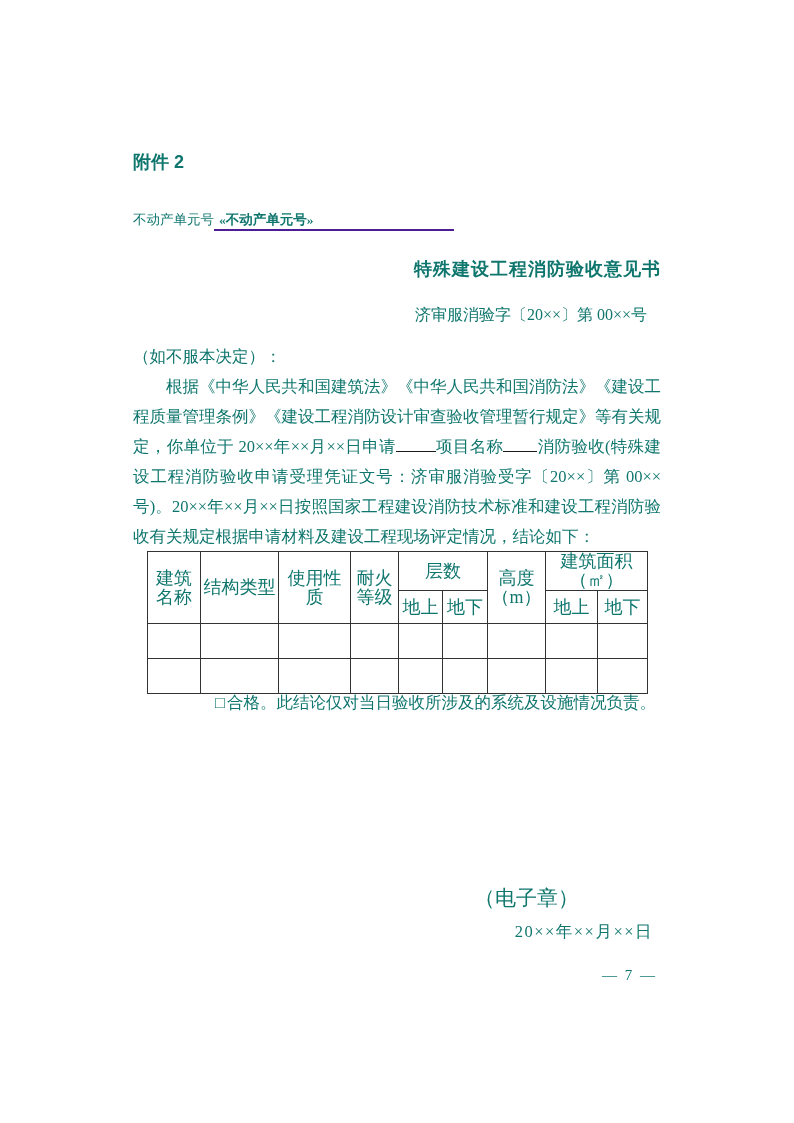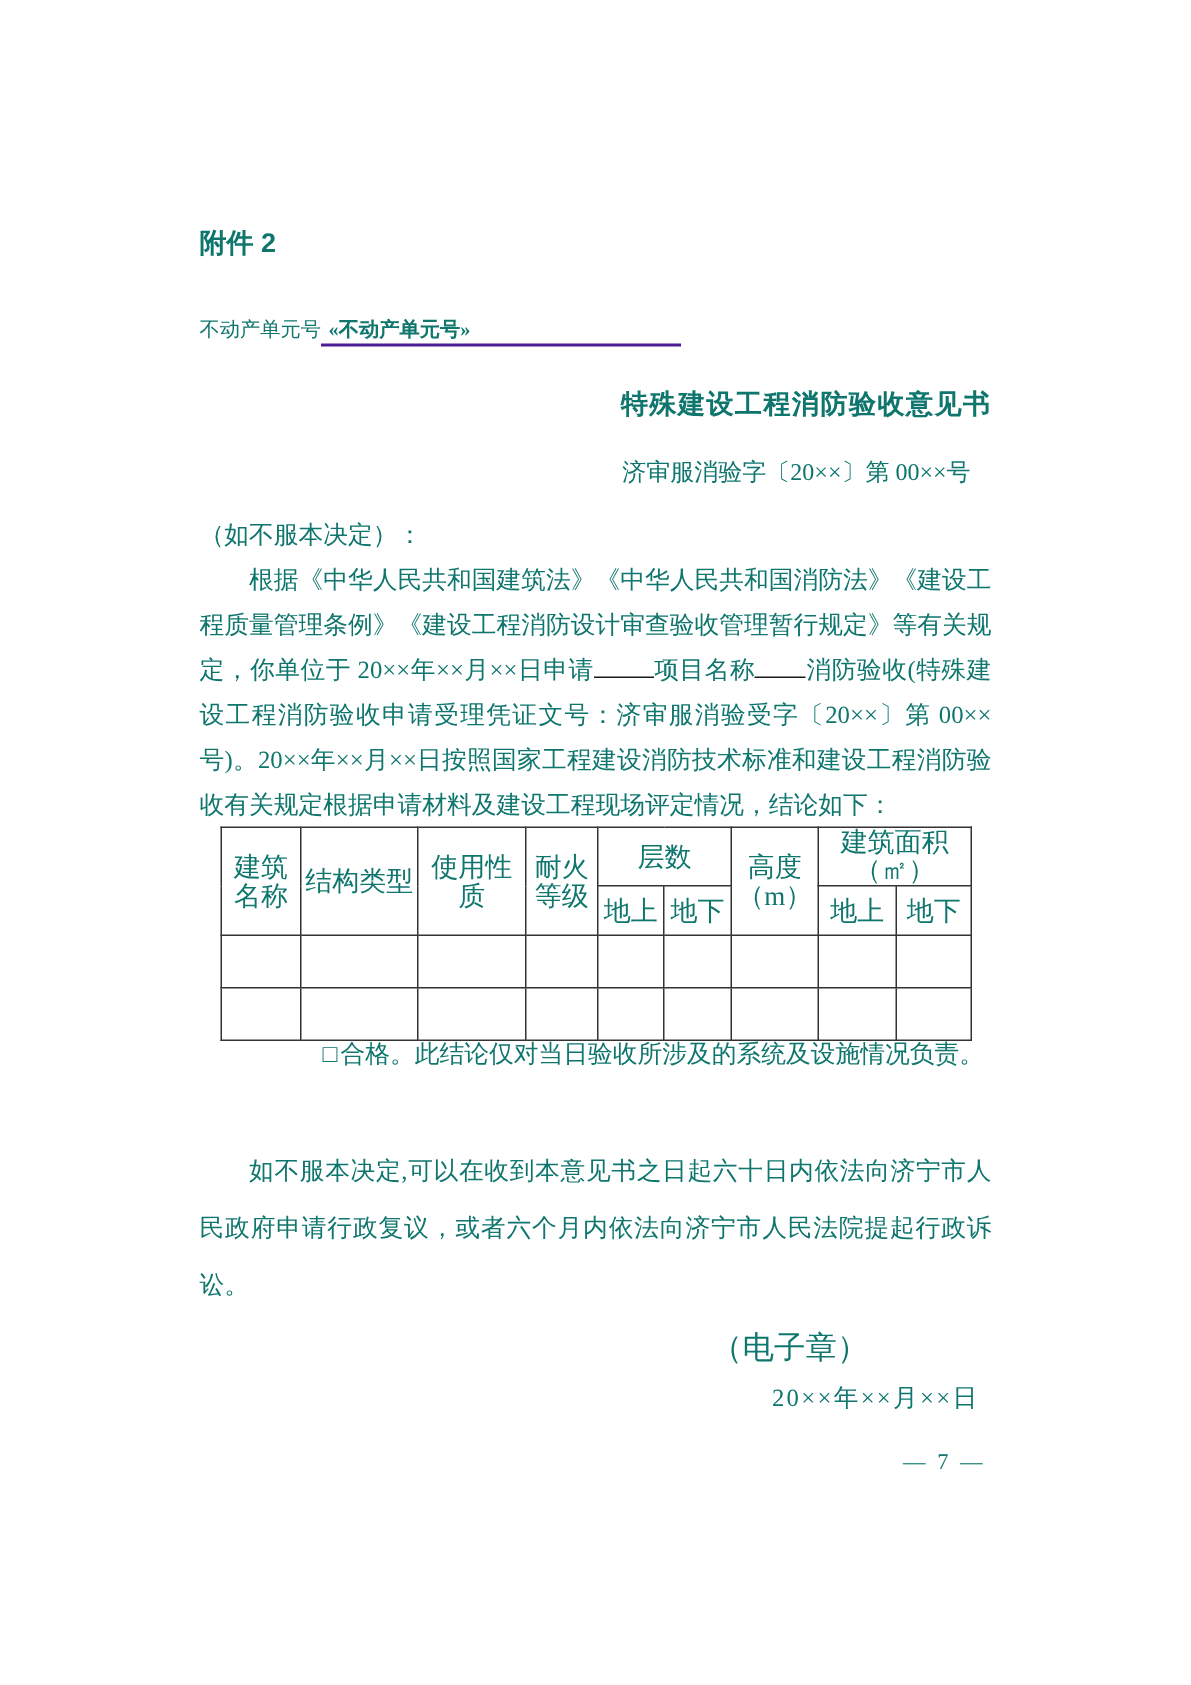--- a/index.html
+++ b/index.html
@@ -216,21 +216,20 @@
           <td></td>
         <td></td>
       </tr>
     </tbody>
   </table>
 
   <div class="conclusions">
     <p class="conclusion-line"><span class="checkbox">□</span><span>合格。此结论仅对当日验收所涉及的系统及设施情况负责。</span></p>
   </div>
 
-  <div class="appeal">如不服本决定,可以在收到本意见书之日起六十日内依法向济宁市人民政府申请行政复议，或者六个月内依法向济宁市人民法院提起行政诉讼。</div>
 
   <div class="seal-line">（电子章）</div>
 
   <div class="date-line">20××年××月××日</div>
 
   <div class="page-number">— 7 —</div>
 
 </div>
 
 </body></html>

